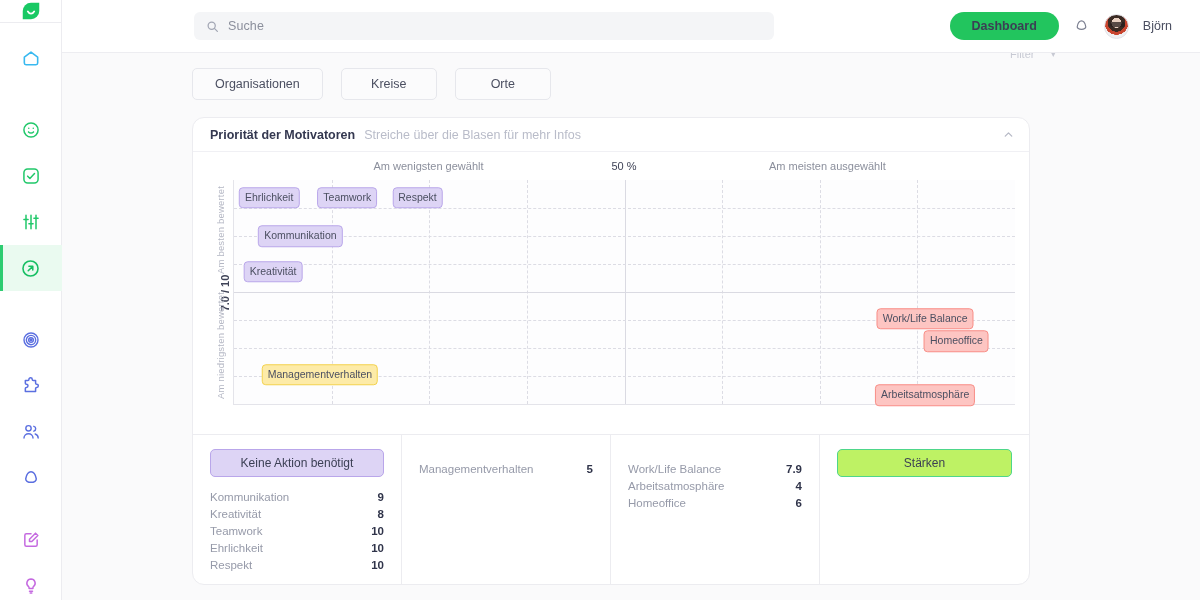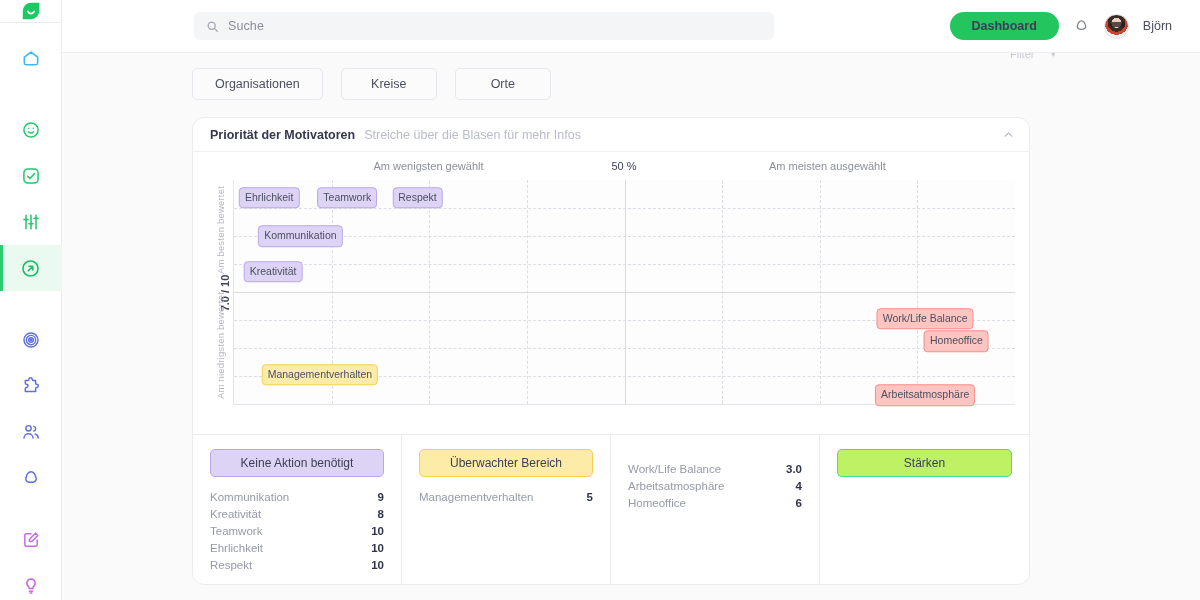--- a/index.html
+++ b/index.html
@@ -407,33 +407,32 @@
                 <span class="nm">Ehrlichkeit</span>
                 <span class="val">10</span>
               </div>
               <div class="legend-item">
                 <span class="nm">Respekt</span>
                 <span class="val">10</span>
               </div>
             </div>
           </div>
           <div class="legend-col">
-            <div class="legend-chip yellow">Überwachter Bereich</div>
             <div class="legend-list">
               <div class="legend-item">
                 <span class="nm">Managementverhalten</span>
                 <span class="val">5</span>
               </div>
             </div>
           </div>
           <div class="legend-col">
             <div class="legend-list">
               <div class="legend-item">
                 <span class="nm">Work/Life Balance</span>
-                <span class="val">3.0</span>
+                <span class="val">7.9</span>
               </div>
               <div class="legend-item">
                 <span class="nm">Arbeitsatmosphäre</span>
                 <span class="val">4</span>
               </div>
               <div class="legend-item">
                 <span class="nm">Homeoffice</span>
                 <span class="val">6</span>
               </div>
             </div>

